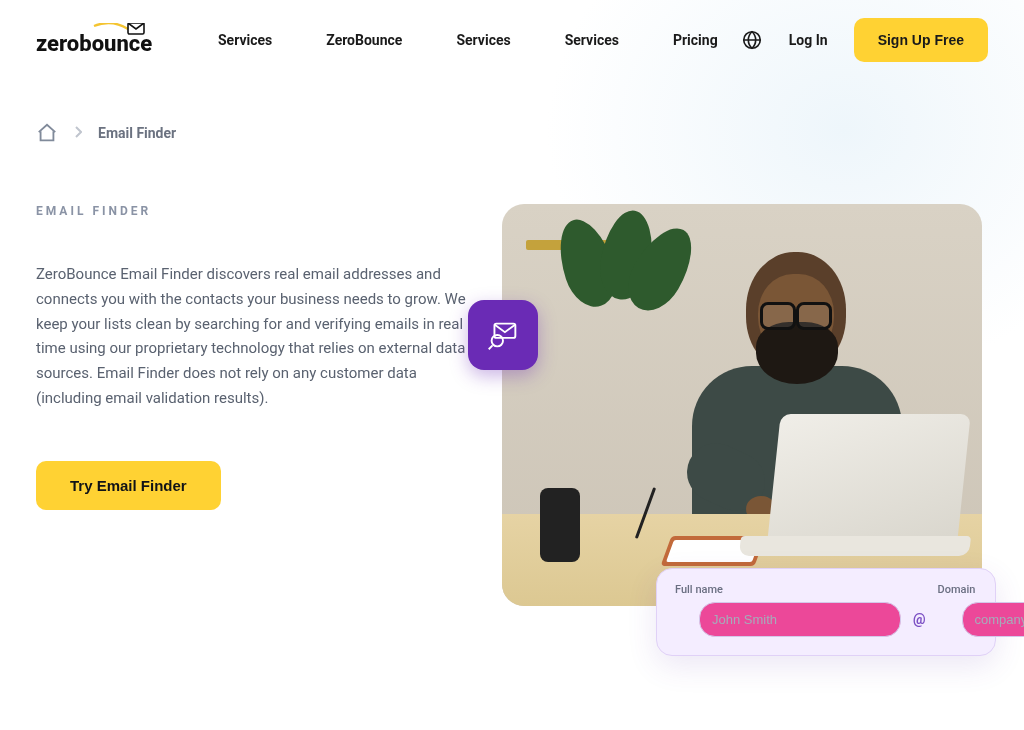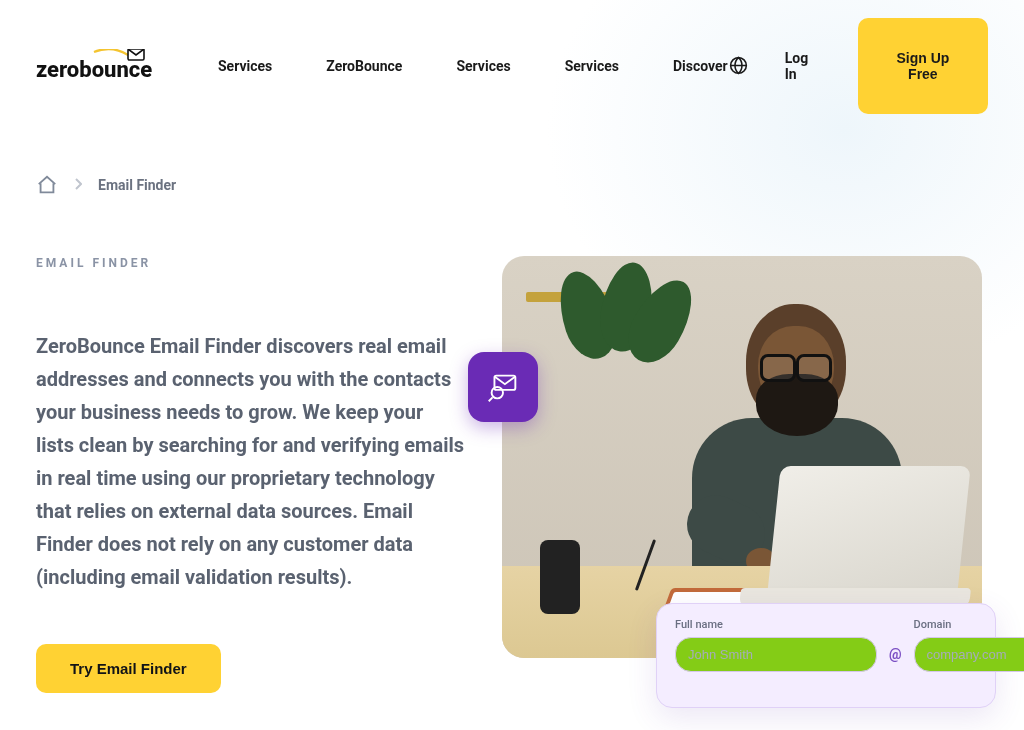--- a/index.html
+++ b/index.html
@@ -38,33 +38,33 @@
     font-size: 14px;
     font-weight: 700;
     color: #1a1a1a;
     text-decoration: none;
     cursor: pointer;
   }
   .header-right {
     margin-left: auto;
     display: flex;
     align-items: center;
-    gap: 36px;
+    gap: 26px;
   }
   .globe-btn { width:22px; height:22px; cursor:pointer; color:#1a1a1a; }
   .globe-btn svg { display:block; }
   .login-link { font-size:14px; font-weight:700; color:#1a1a1a; text-decoration:none; cursor:pointer;}
   .signup-btn {
     background: #ffd233;
     color: #1a1a1a;
     font-weight: 700;
     font-size: 14px;
     border: none;
     border-radius: 10px;
-    padding: 32px 24px;
+    padding: 14px 24px;
     cursor: pointer;
   }
 
   
   .breadcrumb {
     position: relative;
     z-index:2;
     display:flex;
     align-items:center;
     gap:16px;
@@ -93,25 +93,24 @@
   }
   h1.hero-title {
     margin-top: 14px;
     font-size: 39px;
     line-height: 1.28;
     font-weight: 800;
     color: #111317;
     letter-spacing: -0.5px;
   }
   .hero-body {
-    margin-top: 60px;
-    font-size: 20px;
+    margin-top: 44px;
+    font-size: 15px;
     line-height: 1.65;
     color: #5a6270;
-    font-weight: bold;
   }
   .hero-body p + p { margin-top: 22px; }
   .cta-btn {
     margin-top: 50px;
     background:#ffd233;
     border:none;
     border-radius:10px;
     padding:16px 34px;
     font-size:15px;
     font-weight:700;
@@ -177,38 +176,39 @@
 
   
   .finder-card {
     position:absolute;
     right:-8px;
     bottom:-50px;
     width:340px;
     background:#f4edff;
     border:1px solid #e0d1f7;
     border-radius:16px;
-    padding:14px 18px 35px;
+    padding:14px 18px 18px;
     box-shadow:0 10px 30px rgba(100,60,170,0.12);
     display:flex;
     align-items:flex-end;
     gap:12px;
   }
   .field { display:flex; flex-direction:column; gap:6px; }
   .field.fn { flex:1.1; }
   .field.dm { flex:1; }
   .field label { font-size:11px; color:#6a6f82; font-weight:500;}
   .field input {
     border:1px solid #d4c8ea;
-    background:#84cc16;
+    background:#ec4899;
     border-radius:16px;
     padding:9px 12px;
     font-size:13px;
     color:#333;
     outline:none;
+    margin-left:24px;
   }
   .field input::placeholder{ color:#a5acba;}
   .at-sep { padding-bottom:10px; font-size:14px; font-weight:700; color:#7b4fc4;}
 </style>
 </head>
 <body>
 
 <div class="bg-blob"></div>
 
 <header>
@@ -223,21 +223,21 @@
         <tspan>zero</tspan><tspan>bounce</tspan>
       </text>
     </svg>
   </a>
 
   <nav class="main-nav">
     <a>Services</a>
     <a>ZeroBounce</a>
     <a>Services</a>
     <a>Services</a>
-    <a>Discover</a>
+    <a>Pricing</a>
   </nav>
 
   <div class="header-right">
     <span class="globe-btn">
       <svg viewBox="0 0 24 24" fill="none" stroke="currentColor" stroke-width="1.8">
         <circle cx="12" cy="12" r="9"></circle>
         <path d="M3 12h18M12 3c2.8 2.5 4 5.5 4 9s-1.2 6.5-4 9c-2.8-2.5-4-5.5-4-9s1.2-6.5 4-9z"></path>
       </svg>
     </span>
     <a class="login-link">Log In</a>

